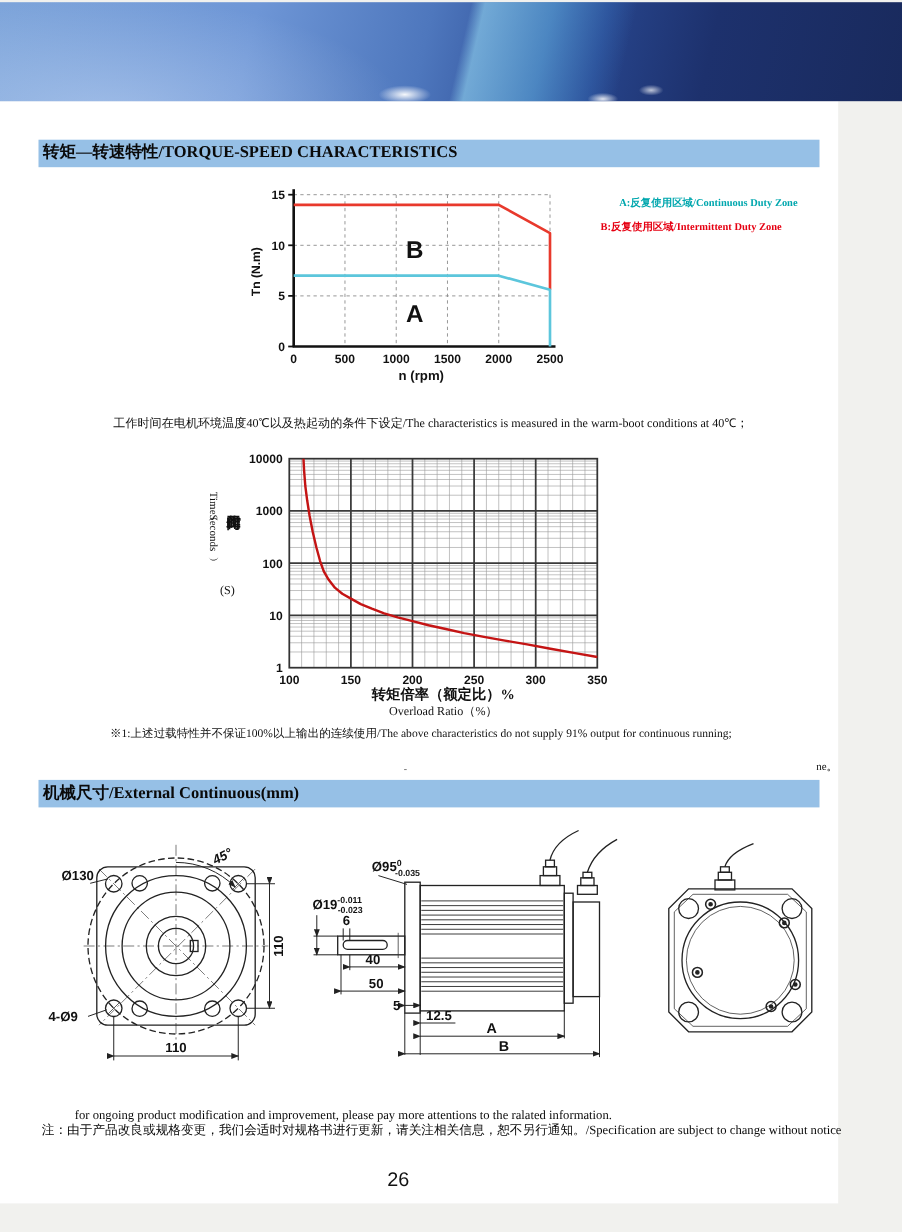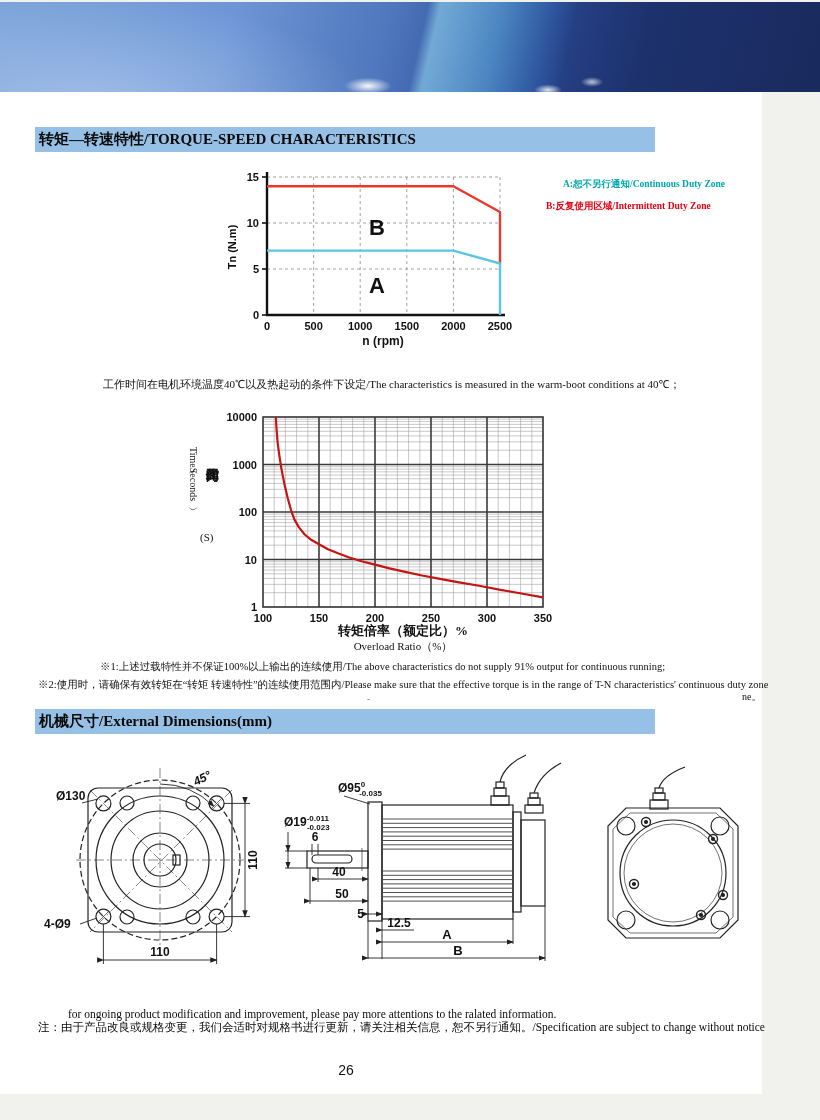--- a/index.html
+++ b/index.html
@@ -8,40 +8,40 @@
   .page{position:absolute;left:0;top:92px;width:762px;height:1002px;background:#ffffff;}
   .banner{position:absolute;left:0;top:2px;width:820px;height:90px;
     background:
       radial-gradient(ellipse 34px 12px at 368px 84px, rgba(255,255,255,.95), rgba(255,255,255,0) 70%),
       radial-gradient(ellipse 20px 8px at 548px 88px, rgba(255,255,255,.85), rgba(255,255,255,0) 70%),
       radial-gradient(ellipse 16px 7px at 592px 80px, rgba(255,255,255,.7), rgba(255,255,255,0) 70%),
       radial-gradient(ellipse 420px 170px at 12% 118%, rgba(225,238,255,.40), rgba(225,238,255,0) 65%),
       linear-gradient(103deg, rgba(0,0,0,0) 51%, rgba(140,205,235,.65) 52.5%, rgba(95,170,220,.6) 60%, rgba(60,120,195,.35) 66%, rgba(0,0,0,0) 69%),
       linear-gradient(103deg, #7da4da 0%, #6e96d6 28%, #4e77bd 47%, #2a4a94 62%, #1d316d 78%, #192a5d 100%);
   }
-  .secbar{position:absolute;left:35px;width:620px;height:25px;background:#96c0e6;
+  .secbar{position:absolute;left:35px;width:710px;height:25px;background:#96c0e6;
     font-family:"Liberation Serif",serif;font-weight:bold;font-size:15px;color:#0a0a0a;
     line-height:25px;padding-left:4px;box-sizing:border-box;white-space:nowrap;}
   .legend-line{position:absolute;font-family:"Liberation Serif",serif;font-weight:bold;font-size:9.5px;white-space:nowrap;}
   .smalltext{position:absolute;font-size:11px;color:#111;white-space:nowrap;}
   .note{position:absolute;font-size:10.5px;color:#111;white-space:nowrap;}
   .axis-label{position:absolute;color:#111;white-space:nowrap;}
   .vtext{writing-mode:vertical-rl;text-orientation:upright;}
   .rtext{writing-mode:vertical-rl;}
   svg{position:absolute;overflow:visible;}
   svg text{font-family:"Liberation Sans",sans-serif;fill:#111;}
   .tick{font-size:11px;font-weight:700;}
   .dim{font-size:12px;font-weight:700;}
   .dimline{stroke:#222;stroke-width:0.9;fill:none;}
   .art{stroke:#222;stroke-width:1.2;fill:none;}
   .thin{stroke:#333;stroke-width:0.7;fill:none;}
   .cline{stroke:#555;stroke-width:0.7;fill:none;stroke-dasharray:10 3 2 3;}
   .footer-note{position:absolute;font-size:11.5px;color:#0a0a0a;}
-  .pageno{position:absolute;left:0;top:1062px;width:692px;text-align:center;
-    font-family:"Liberation Sans",sans-serif;font-size:14px;color:#111;}
+  .pageno{position:absolute;left:16px;top:1062px;width:692px;text-align:center;
+    font-family:"Liberation Sans",sans-serif;font-size:18px;color:#111;}
 </style>
 </head>
 <body>
 
 <div id="root">
   <div class="page"></div>
   <div class="banner"></div>
 
   <div class="secbar" style="top:127px;">转矩—转速特性/TORQUE-SPEED CHARACTERISTICS</div>
 
@@ -73,21 +73,21 @@
         <text x="278" y="167" text-anchor="middle" class="tick">2500</text>
         <text x="37" y="156" text-anchor="end" class="tick">0</text>
         <text x="37" y="110" text-anchor="end" class="tick">5</text>
         <text x="37" y="64" text-anchor="end" class="tick">10</text>
         <text x="37" y="18" text-anchor="end" class="tick">15</text>
       </g>
     <text transform="rotate(-90 14 84)" x="14" y="84" text-anchor="middle" style="font-size:11px;font-weight:700;">Tn (N.m)</text>
     <text x="161" y="182" text-anchor="middle" style="font-size:12px;font-weight:700;">n (rpm)</text>
   </svg>
 
-  <div class="legend-line" style="left: 563px; top: 178px; color: rgb(0, 167, 174);">A:恕不另行通知/Continuous Duty Zone</div>
+  <div class="legend-line" style="left: 563px; top: 178px; color: rgb(0, 167, 174);">A:反复使用区域/Continuous Duty Zone</div>
   <div class="legend-line" style="left: 546px; top: 200px; color: rgb(230, 0, 18);">B:反复使用区域/Intermittent Duty Zone</div>
 
   <div class="smalltext" style="left:103px;top:376px;">工作时间在电机环境温度40℃以及热起动的条件下设定/The characteristics is measured in the warm-boot conditions at 40℃；</div>
 
   <svg id="ol-svg" style="left:195px;top:407px;" width="375" height="230" viewBox="0 0 375 230">
     <g class="gen">
         <line x1="79.2" y1="10" x2="79.2" y2="200" stroke="#9a9a9a" stroke-width="0.55"></line>
         <line x1="90.4" y1="10" x2="90.4" y2="200" stroke="#9a9a9a" stroke-width="0.55"></line>
         <line x1="101.6" y1="10" x2="101.6" y2="200" stroke="#9a9a9a" stroke-width="0.55"></line>
         <line x1="112.80000000000001" y1="10" x2="112.80000000000001" y2="200" stroke="#9a9a9a" stroke-width="0.55"></line>
@@ -161,25 +161,24 @@
         <text x="62" y="14" text-anchor="end" class="tick">10000</text>
       </g>
   </svg>
   <div class="axis-label rtext" style="left:186px;top:447px;height:125px;font-size:10px;">Time（Seconds）</div>
   <div class="axis-label vtext" style="left:203px;top:458px;height:80px;font-size:13px;font-weight:bold;">工作时间</div>
   <div class="axis-label" style="left:200px;top:531px;font-size:11px;">(S)</div>
   <div class="axis-label" style="left:263px;top:622px;width:280px;text-align:center;font-size:13px;font-weight:bold;">转矩倍率（额定比）%</div>
   <div class="axis-label" style="left:263px;top:639px;width:280px;text-align:center;font-size:11px;">Overload Ratio（%）</div>
 
   <div class="note" style="left:100px;top:660px;">※1:上述过载特性并不保证100%以上输出的连续使用/The above characteristics do not supply 91% output for continuous running;</div>
-  <div class="note" style="left:38px;top:678px;">※2:使用时，请确保有效转矩在“转矩 转速特性”的连续使用范围内/Please make sure that the effective torque is in the range of T-N characteristics' continuous duty zone</div>
   <div class="note" style="left:367px;top:694px;font-size:9px;color:#555;">-</div>
   <div class="note" style="left:742px;top:690px;font-size:10px;">ne。</div>
 
-  <div class="secbar" style="top:709px;">机械尺寸/External Dimensions(mm)</div>
+  <div class="secbar" style="top:709px;">机械尺寸/External Continuous(mm)</div>
 
   <svg style="left:42px;top:756px;" width="235" height="220" viewBox="0 0 235 220">
     <defs>
       <marker id="aF" markerWidth="8" markerHeight="6" refX="7" refY="3" orient="auto">
         <path d="M0,0 L8,3 L0,6 Z" fill="#222"></path>
       </marker>
     </defs>
 
     <line class="cline" x1="118" y1="12" x2="118" y2="200"></line>
     <line class="cline" x1="34" y1="104" x2="202" y2="104"></line>

